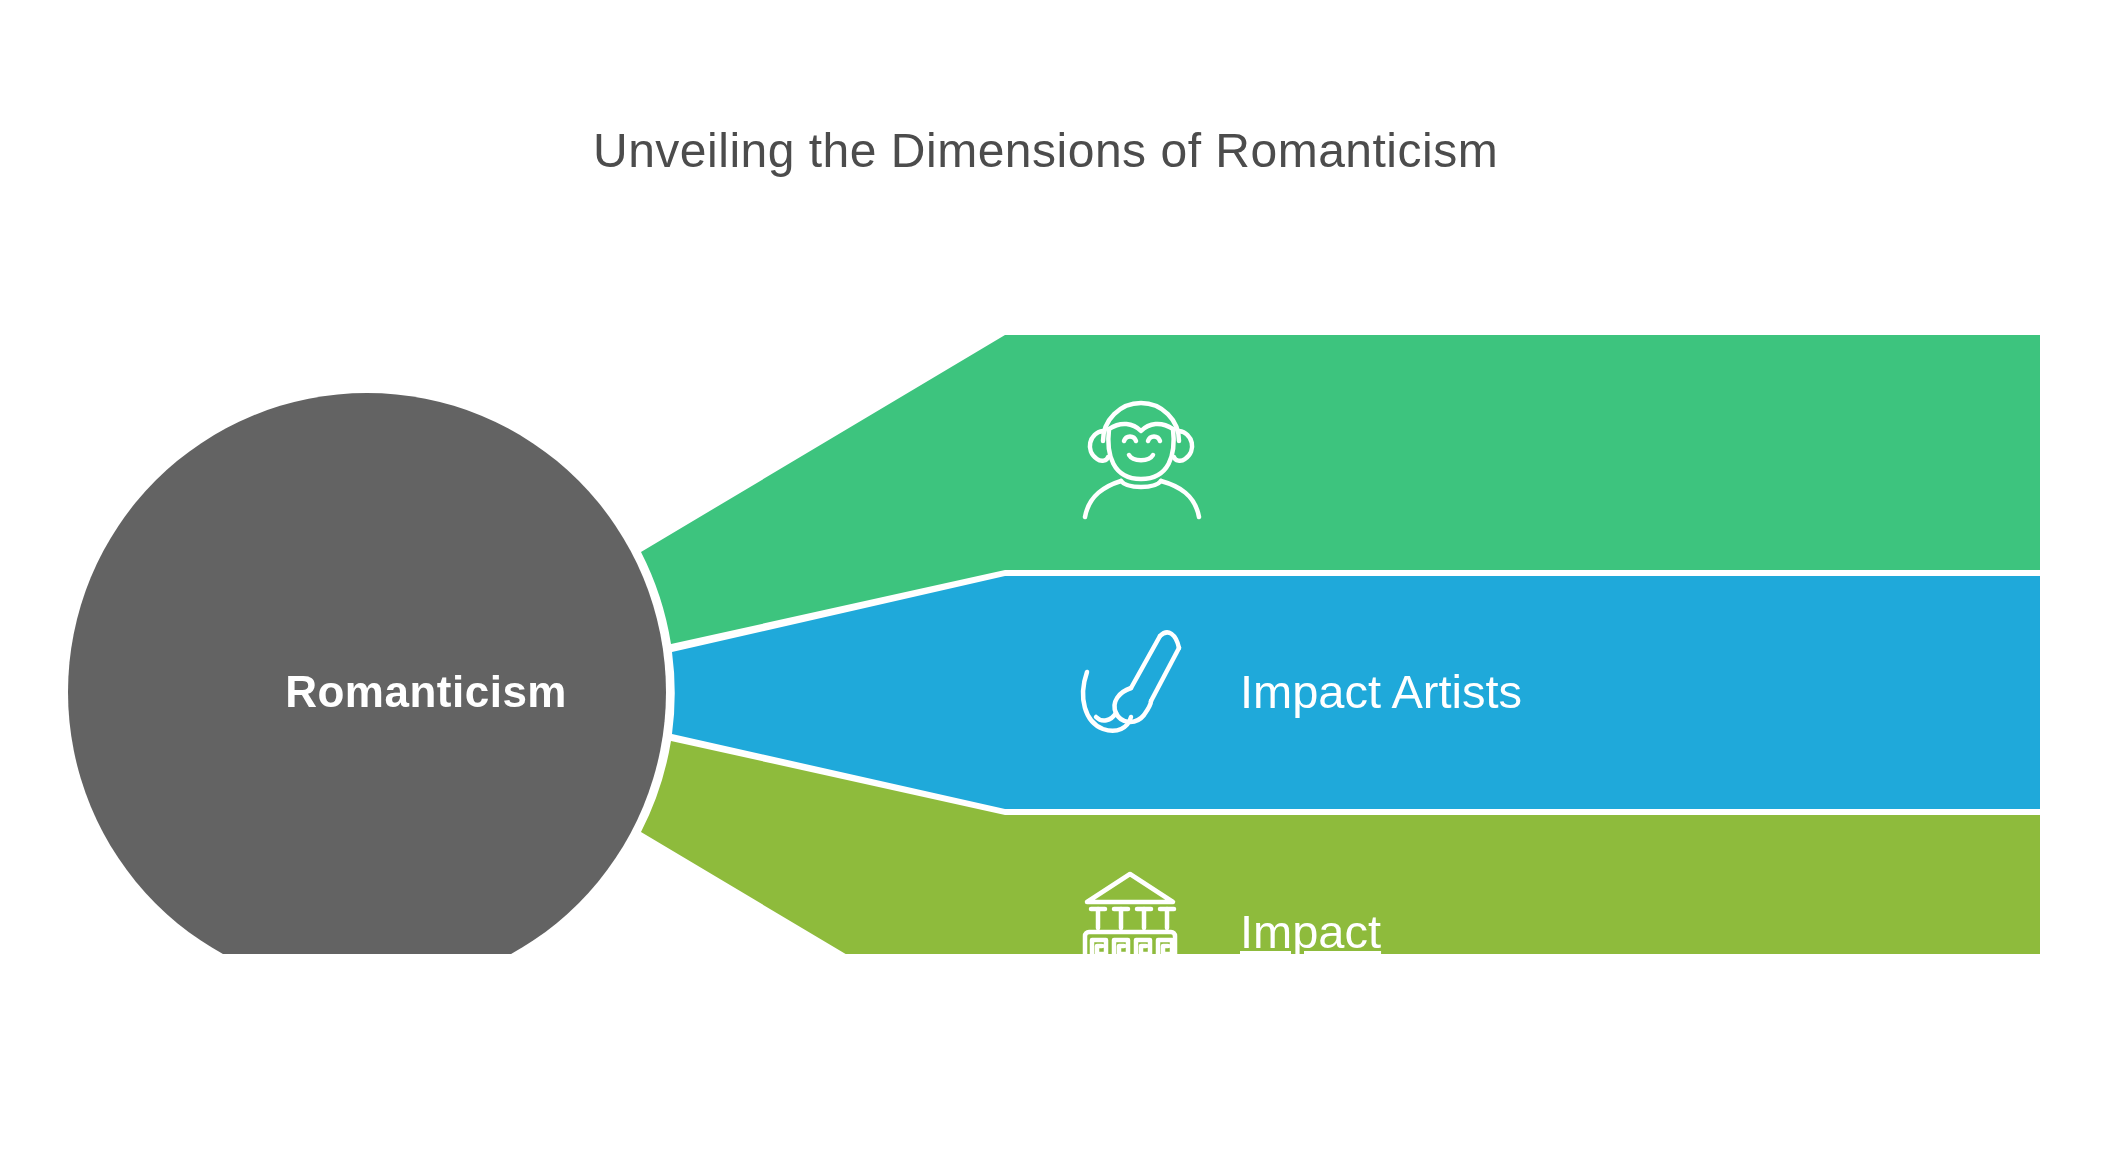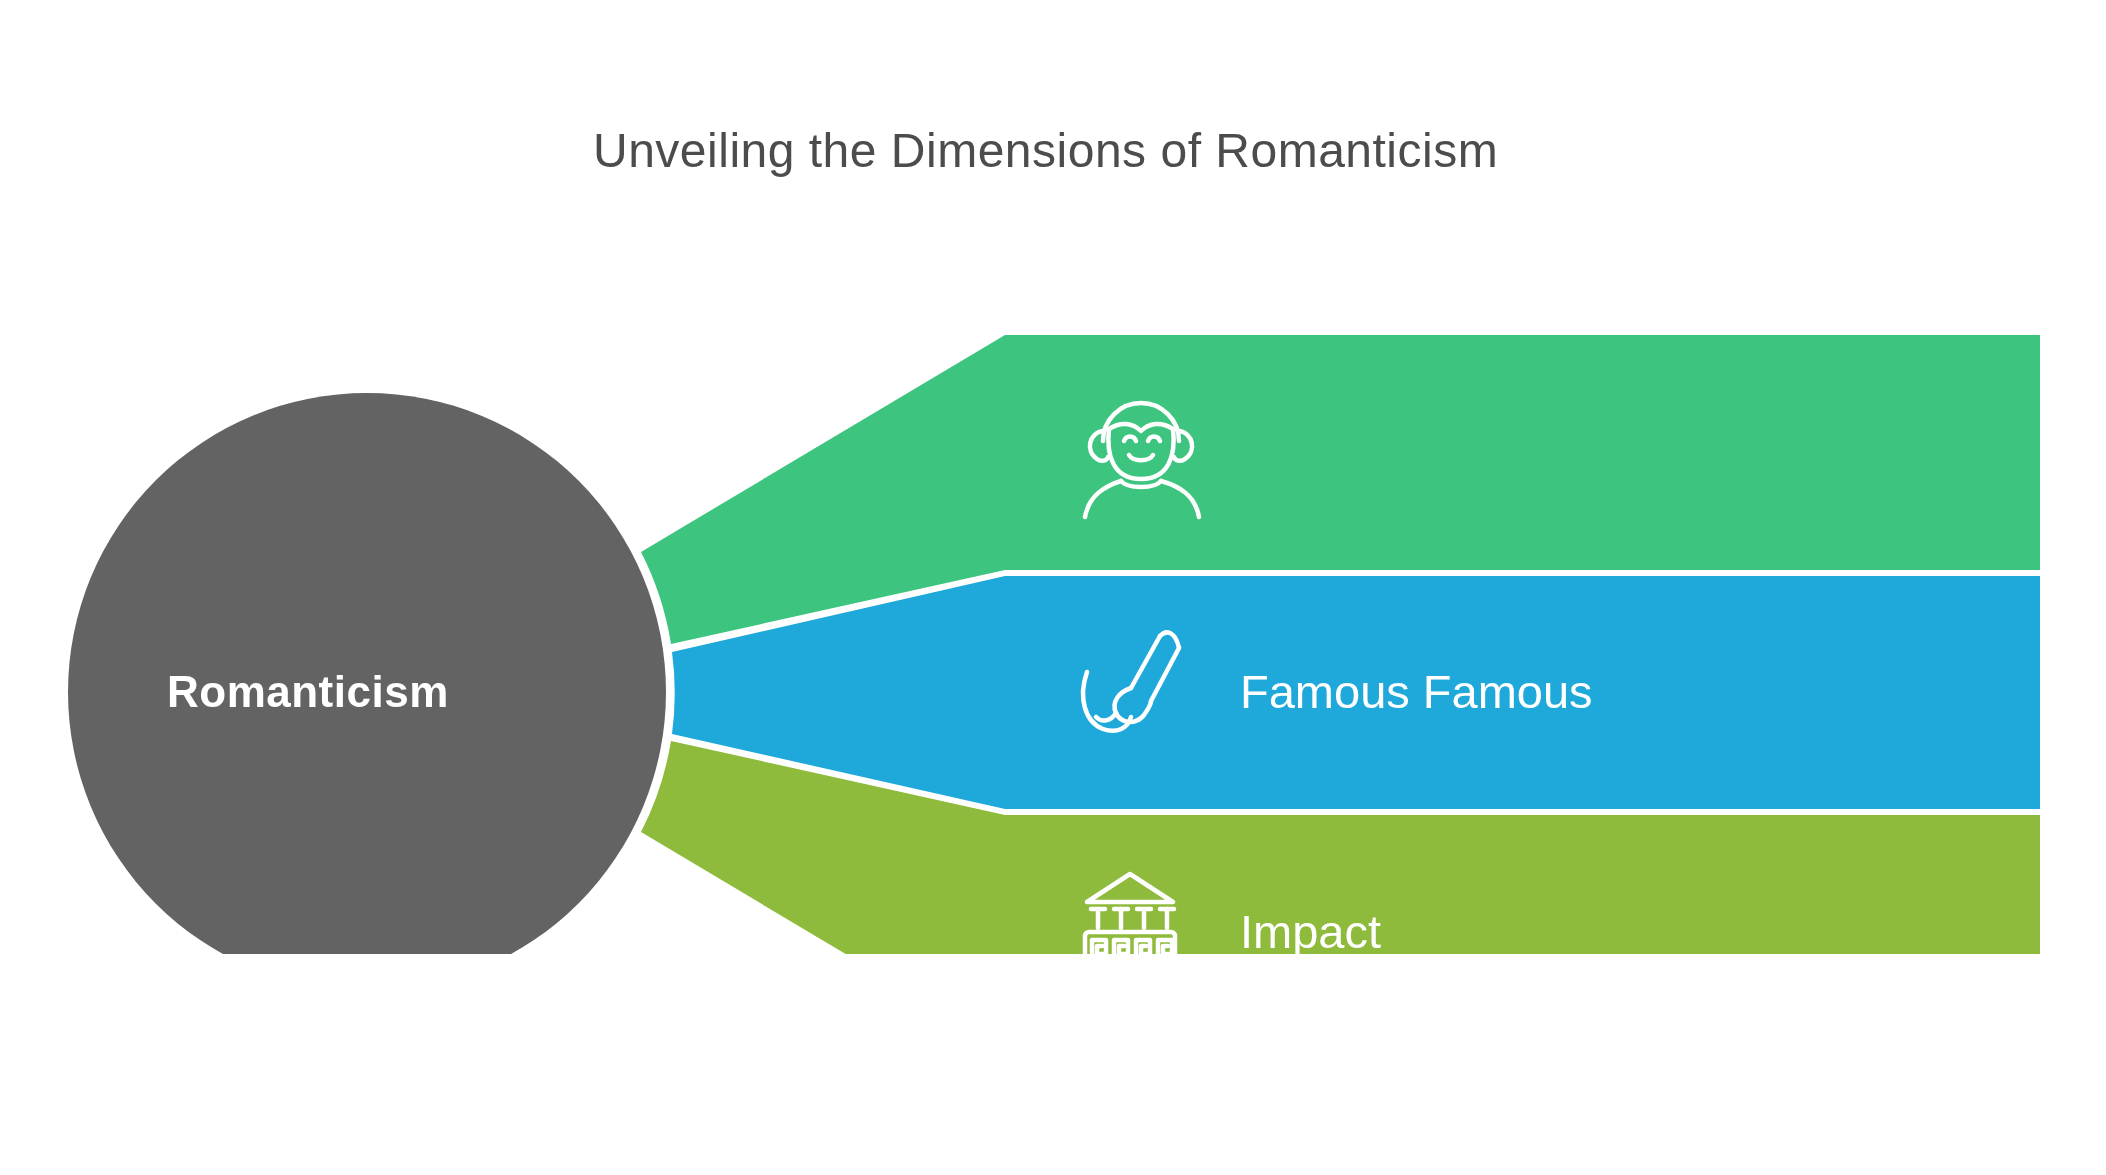--- a/index.html
+++ b/index.html
@@ -25,39 +25,39 @@
     line-height: 60px;
     color: #4c4c4c;
     white-space: nowrap;
     letter-spacing: 0.5px;
   }
   .center-label {
     position: absolute;
     left: 167px;
     top: 662px;
     width: 400px;
-    text-align: left;
+    text-align: right;
     font-size: 44px;
     font-weight: 700;
     line-height: 60px;
     color: #ffffff;
     letter-spacing: 0.5px;
   }
   .branch-label {
     position: absolute;
     left: 1240px;
     height: 64px;
     line-height: 64px;
     font-size: 47px;
     color: #ffffff;
     white-space: nowrap;
   }
   .branch-label.row-0 { top: 420px; }
   .branch-label.row-1 { top: 660px; }
-  .branch-label.row-2 { top: 900px; }
+  .branch-label.row-2 { top: 900px; text-decoration: underline; }
   .branch-icon {
     position: absolute;
     left: 1075px;
     width: 140px;
     height: 140px;
   }
   .branch-icon.row-0 { top: 383px; }
   .branch-icon.row-1 { top: 622px; }
   .branch-icon.row-2 { top: 862px; }
   .branch-icon g {
@@ -105,21 +105,21 @@
     <g>
       <path d="M85 14 C93 6 101 12 104 26"></path>
       <path d="M85 14 L56 66"></path>
       <path d="M104 26 L76 79"></path>
       <path d="M56 66 C44 70 36 80 41 91 C46 102 61 103 69 93 C74 86 76 81 76 79"></path>
       <path d="M41 91 C36 99 27 101 21 95"></path>
       <path d="M12 50 C3 76 10 100 28 107 C42 112 53 106 56 95"></path>
     </g>
   </svg>
 
-  <div class="branch-label row-1">Famous Famous</div>
+  <div class="branch-label row-1">Impact Artists</div>
 
   <svg class="branch-icon row-2" viewBox="0 0 140 140" aria-hidden="true">
     <g>
       <path d="M12 40 L55 12 L98 40 Z"></path>
       <path d="M16 47 H30"></path>
         <path d="M39 47 H53"></path>
         <path d="M62 47 H76"></path>
         <path d="M85 47 H99"></path>
       <path d="M23 47 V66"></path>
         <path d="M46 47 V66"></path>

